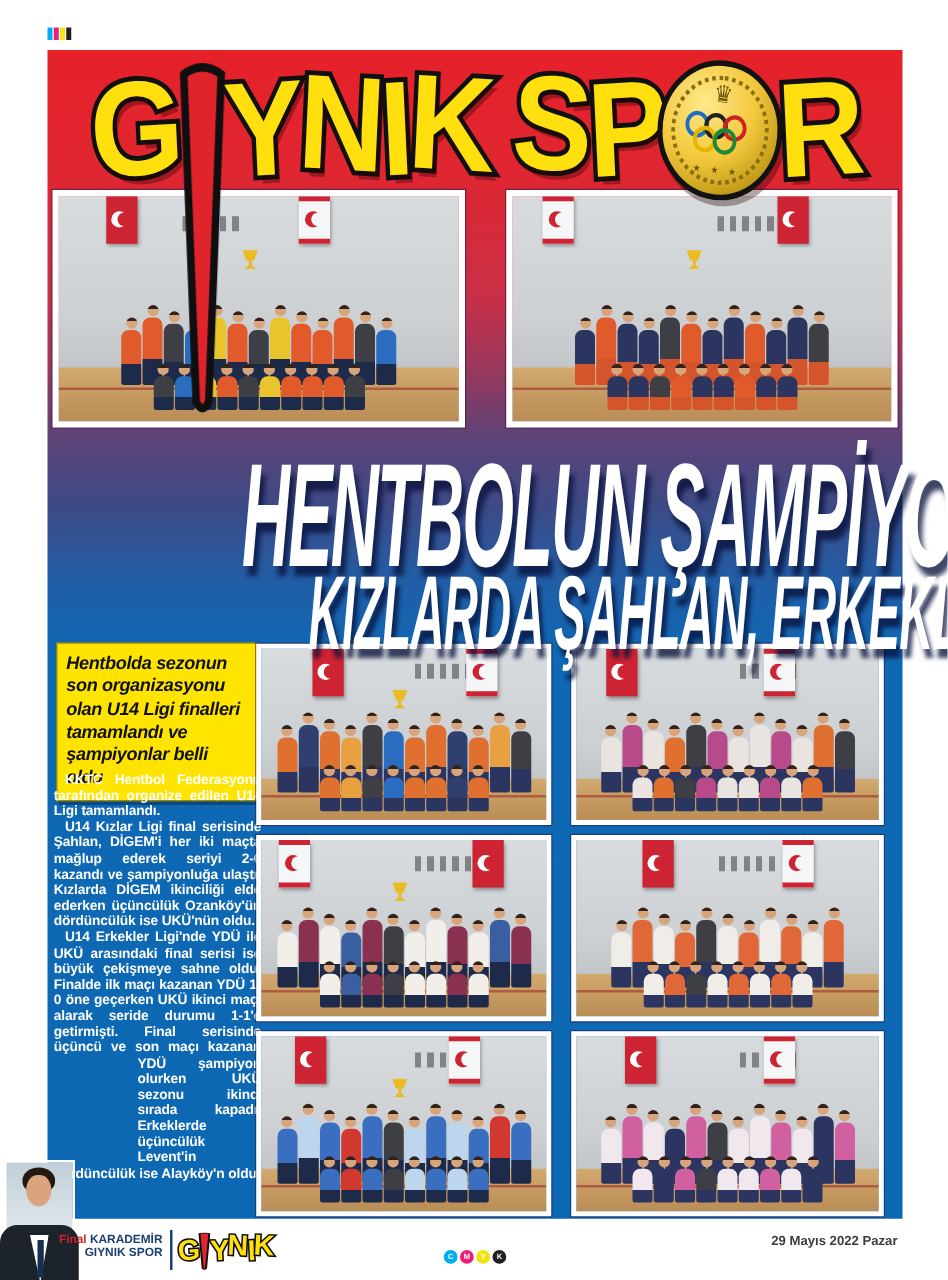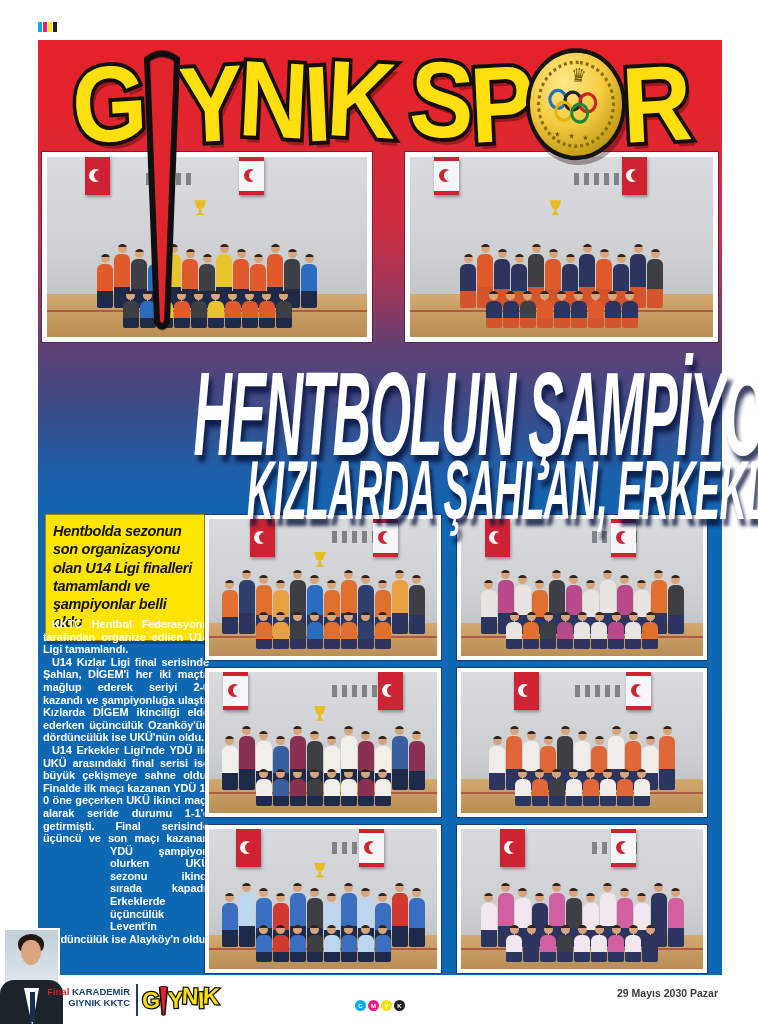--- a/index.html
+++ b/index.html
@@ -934,34 +934,34 @@
   <span class="face abs"></span>
   <span class="suit abs"></span>
   <span class="shirt abs"></span>
   <span class="tie abs"></span>
 </div>
 <div class="caption">
   <div>
     <span class="first">Final</span>
     <span>KARADEMİR</span>
   </div>
-  <div>GIYNIK KKTC</div>
+  <div>GIYNIK SPOR</div>
 </div>
 <div class="foot-div"></div>
 <div class="logo-s" id="footlogo">
     <span class="lt">G</span>
     <span class="spike">
       <svg viewBox="0 0 42 252" preserveAspectRatio="none">
         <path d="M6 8 Q21 -2 36 8 L26 242 Q21 251 16 242 Z" fill="#e0242b" stroke="#0f0f0f" stroke-width="6"></path>
       </svg>
     </span>
     <span class="lt">Y</span>
     <span class="lt">N</span>
     <span class="lt">I</span>
     <span class="lt">K</span>
   </div>
 <div class="cmyk">
   <b style="background:#00aeef">C</b>
   <b style="background:#ec1e79">M</b>
   <b style="background:#f2e20c">Y</b>
   <b style="background:#231f20">K</b>
 </div>
-<div class="pagedate">29 Mayıs 2030 Pazar</div>
+<div class="pagedate">29 Mayıs 2022 Pazar</div>
 
 </body></html>

